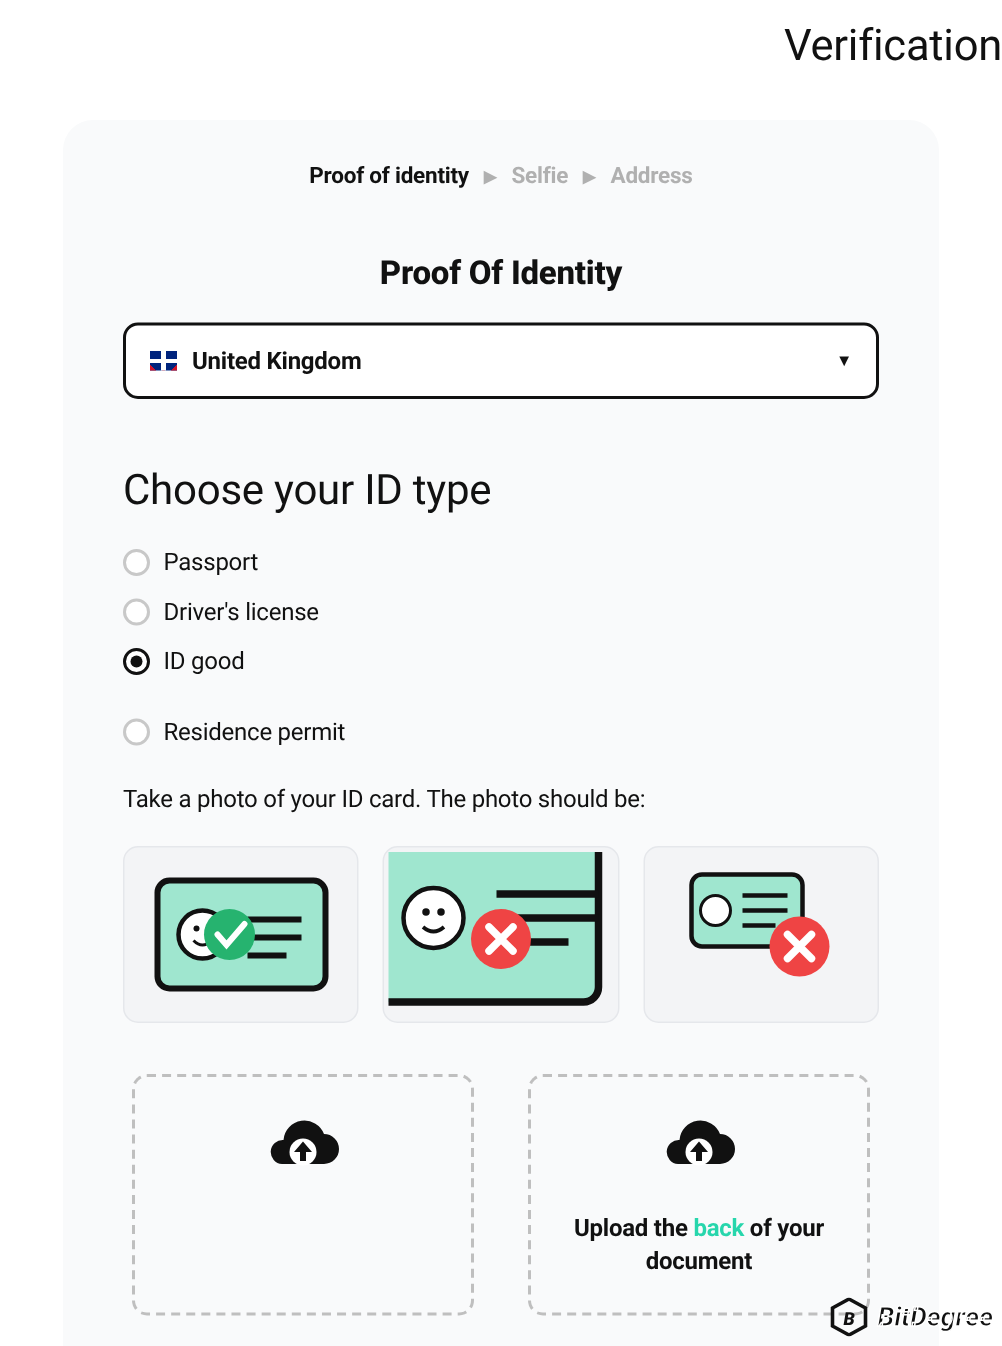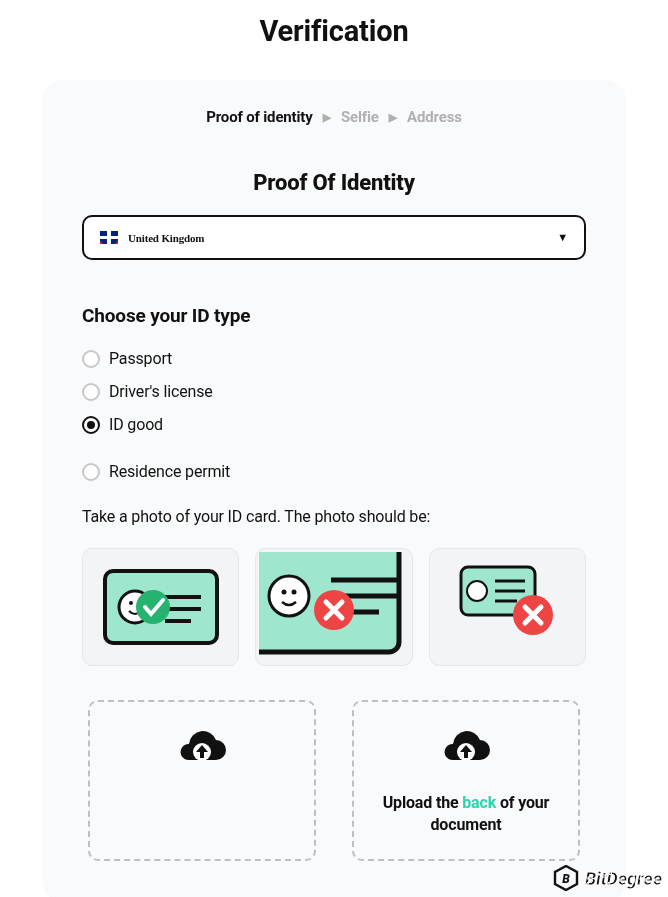--- a/index.html
+++ b/index.html
@@ -5,22 +5,22 @@
   * { box-sizing: border-box; margin: 0; padding: 0; }
   body {
     font-family: -apple-system, BlinkMacSystemFont, "Segoe UI", Roboto, Helvetica, Arial, sans-serif;
     background: #ffffff;
     width: 668px;
     color: #111;
     letter-spacing: -0.01em;
   }
   .page-title {
     font-size: 29px;
-    font-weight: 700;
-    text-align: center;
+    font-weight: 400;
+    text-align: right;
     padding: 14px 0 32px;
   }
   .card {
     background: #f9fafb;
     border-radius: 20px;
     margin: 0 42px;
     padding: 28px 40px 40px;
   }
   .steps {
     display: flex;
@@ -57,25 +57,25 @@
     position: relative;
   }
   .country-select .flag::before {
     content:""; position:absolute; inset:0;
     background:
       linear-gradient(to bottom,transparent 40%,#fff 40%,#fff 60%,transparent 60%),
       linear-gradient(to right,transparent 40%,#fff 40%,#fff 60%,transparent 60%),
       linear-gradient(to bottom,transparent 45%,#cf142b 45%,#cf142b 55%,transparent 55%),
       linear-gradient(to right,transparent 45%,#cf142b 45%,#cf142b 55%,transparent 55%);
   }
-  .country-select .label { font-weight: 700; font-size: 11px; flex: 1; font-family: Liberation Serif, serif; }
+  .country-select .label { font-weight: 700; font-size: 16px; flex: 1; }
   .country-select .caret { font-size: 11px; color: #111; }
   .choose-title {
-    font-size: 19px;
-    font-weight: 700;
+    font-size: 28px;
+    font-weight: 400;
     margin-bottom: 22px;
   }
   .radios { display: flex; flex-wrap: wrap; gap: 14px 28px; margin-bottom: 26px; flex-direction: column; }
   .radio { display: flex; align-items: center; gap: 9px; font-size: 16px; cursor: pointer; }
   .radio .circle {
     width: 18px; height: 18px; border: 2px solid #c8c8c8; border-radius: 50%;
     display: inline-flex; align-items: center; justify-content: center;
     background: #fff;
   }
   .radio.selected .circle { border-color: #111; }

